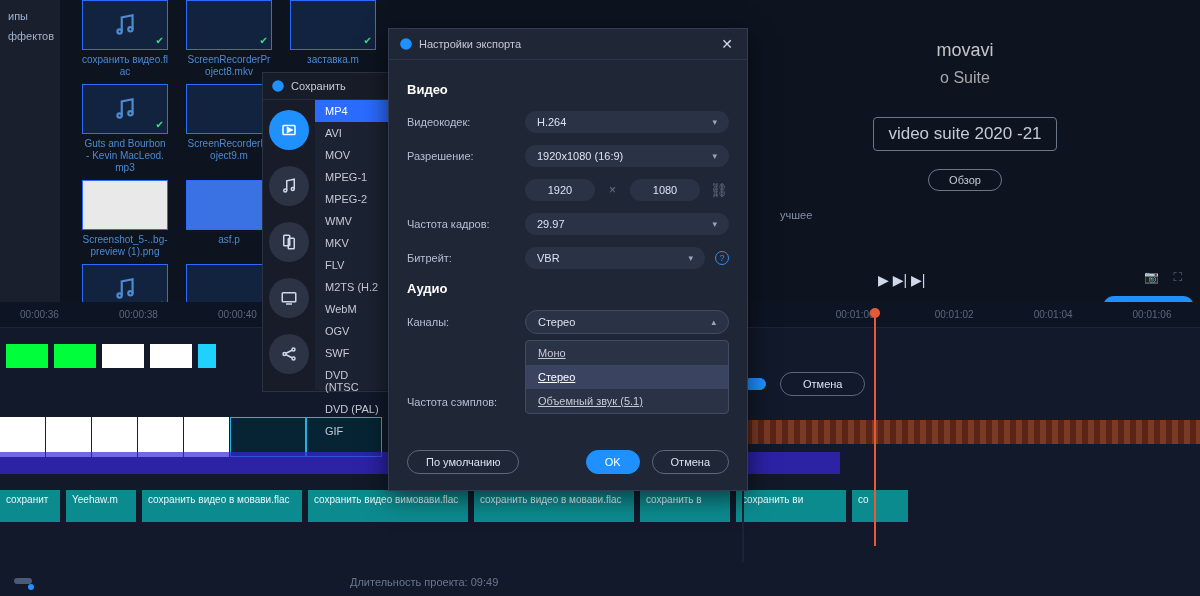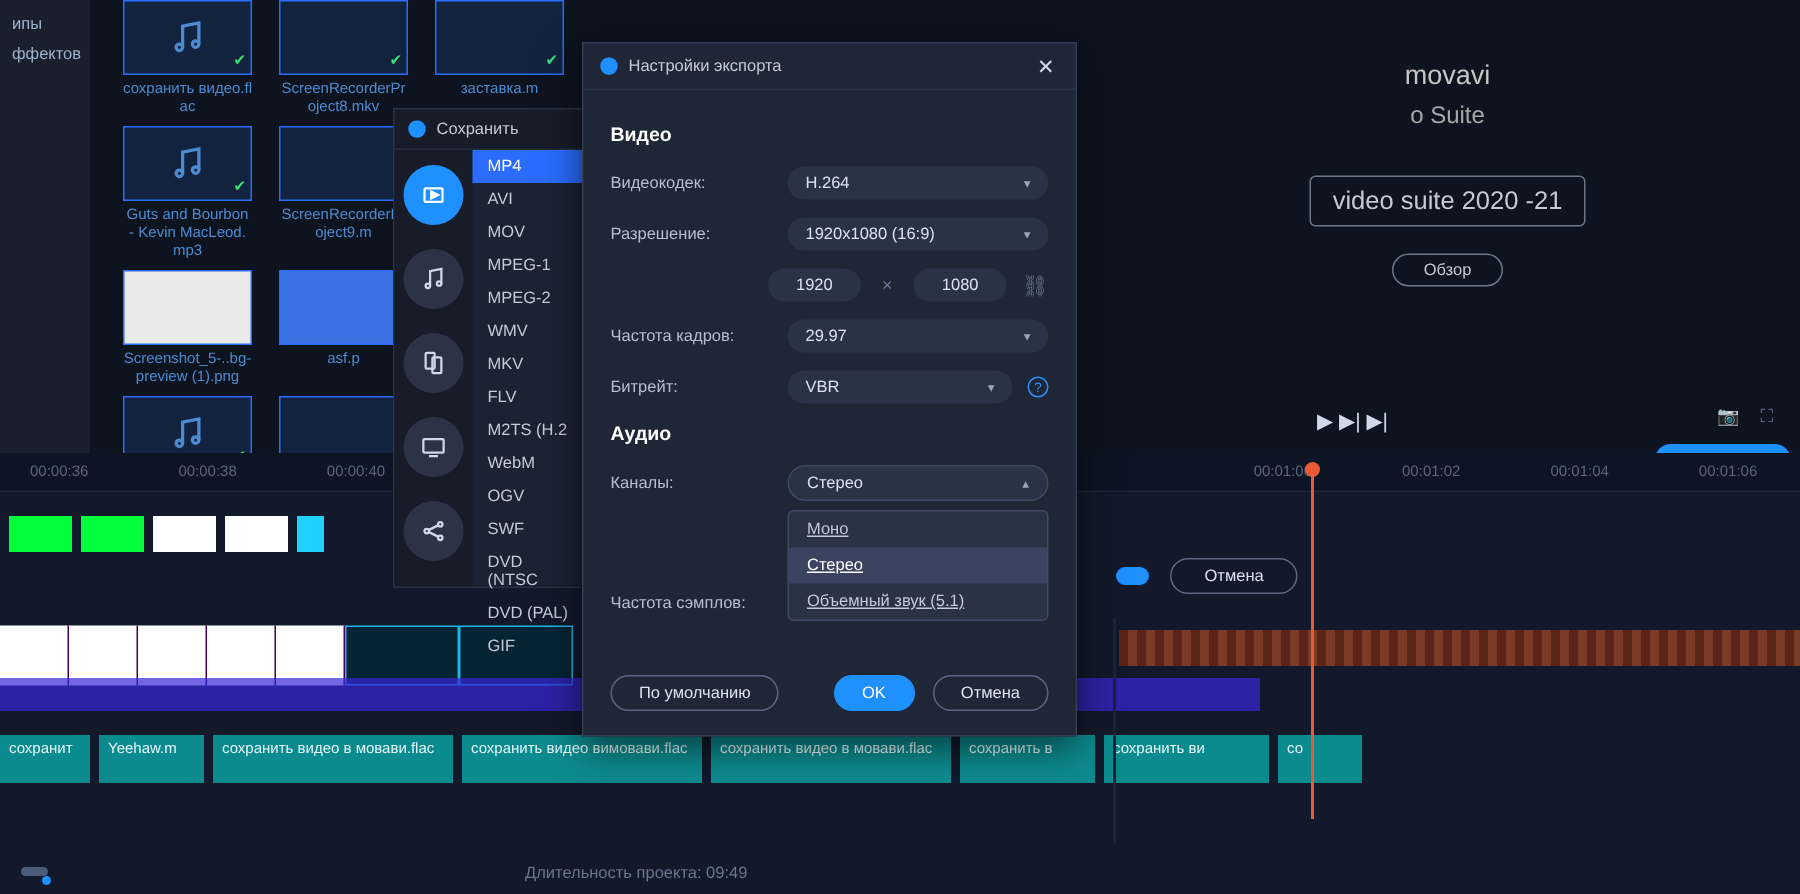--- a/index.html
+++ b/index.html
@@ -61,21 +61,21 @@
   .sd-body { display:flex; height:calc(100% - 28px); }
   .sd-icons { width:52px; background:#171c28; display:flex; flex-direction:column; align-items:center; gap:16px; padding-top:10px; }
   .ic { width:40px; height:40px; border-radius:50%; background:#2b3344; display:flex; align-items:center; justify-content:center; }
   .ic.sel { background:#1e90ff; }
   .ic svg { width:18px; height:18px; }
   .fmt-list { flex:1; background:#1b2232; }
   .fmt { padding:5px 10px; font-size:11px; color:#c6cad6; cursor:pointer; }
   .fmt.sel { background:#2b6cff; color:#fff; }
 
   
-  .modal { position:absolute; left:388px; top:28px; width:330px; background:#1f2636; border:1px solid #323c52; box-shadow:0 6px 24px rgba(0,0,0,0.6); }
+  .modal { position:absolute; left:388px; top:28px; width:360px; background:#1f2636; border:1px solid #323c52; box-shadow:0 6px 24px rgba(0,0,0,0.6); }
   .m-head { display:flex; align-items:center; padding:7px 10px; border-bottom:1px solid #2b3448; }
   .m-head svg { width:14px; height:14px; margin-right:6px; }
   .m-title { flex:1; font-size:11px; color:#c6cad6; }
   .m-close { color:#cfd9ea; font-size:14px; cursor:pointer; padding:0 4px; }
   .m-body { padding:14px 18px 18px 18px; }
   .sec-h { font-size:13px; color:#fff; font-weight:bold; margin:8px 0 14px 0; }
   .frow { display:flex; align-items:center; margin-bottom:12px; }
   .flabel { width:118px; font-size:11px; color:#b6bfd2; }
   .select { flex:1; background:#2a3246; border-radius:14px; padding:5px 12px; font-size:11px; color:#dbe2f0; display:flex; align-items:center; justify-content:space-between; cursor:pointer; }
   .caret { font-size:9px; color:#9aa6bc; }
@@ -189,20 +189,21 @@
     </div>
   </div>
 
   <div class="right-bg">
     <div class="brand">movavi</div>
     <div class="brand2">o Suite</div>
     <div style="text-align:center"><span class="path">video suite 2020 -21</span></div>
     <div class="r-row">
       <span class="r-btn">Обзор</span>
     </div>
+    <div class="r-text">учшее</div>
   </div>
 
   <div class="transport">▶ ▶| ▶|</div>
   <div class="preview-ctrl">
     <span>📷</span>
     <span>⛶</span>
   </div>
 
   <div class="save-btn">Сохранить</div>
 

